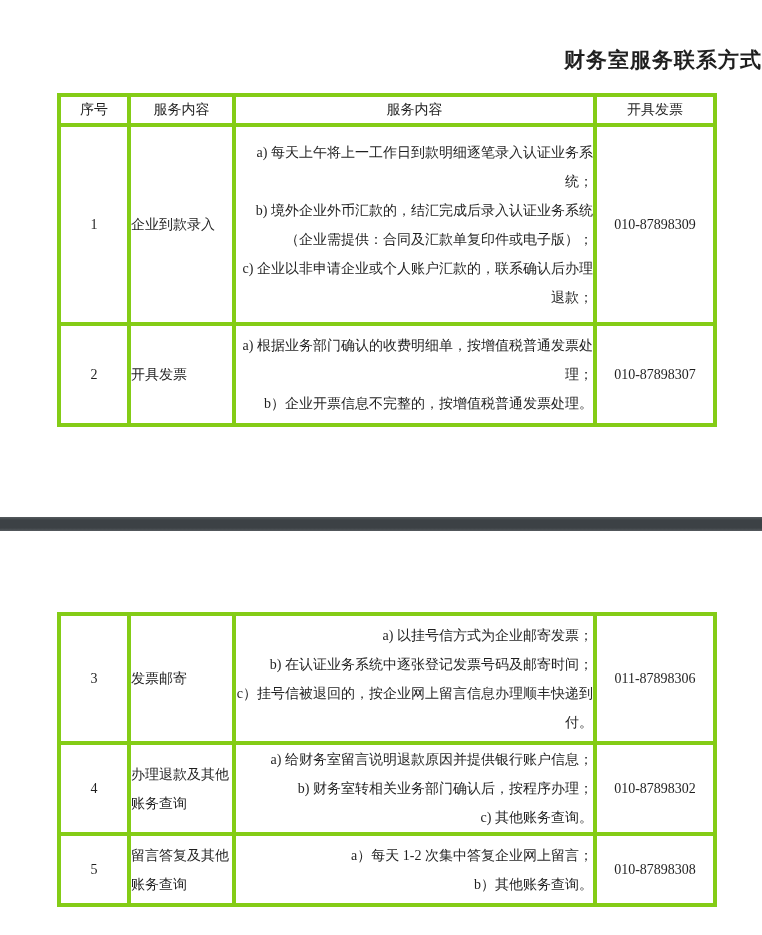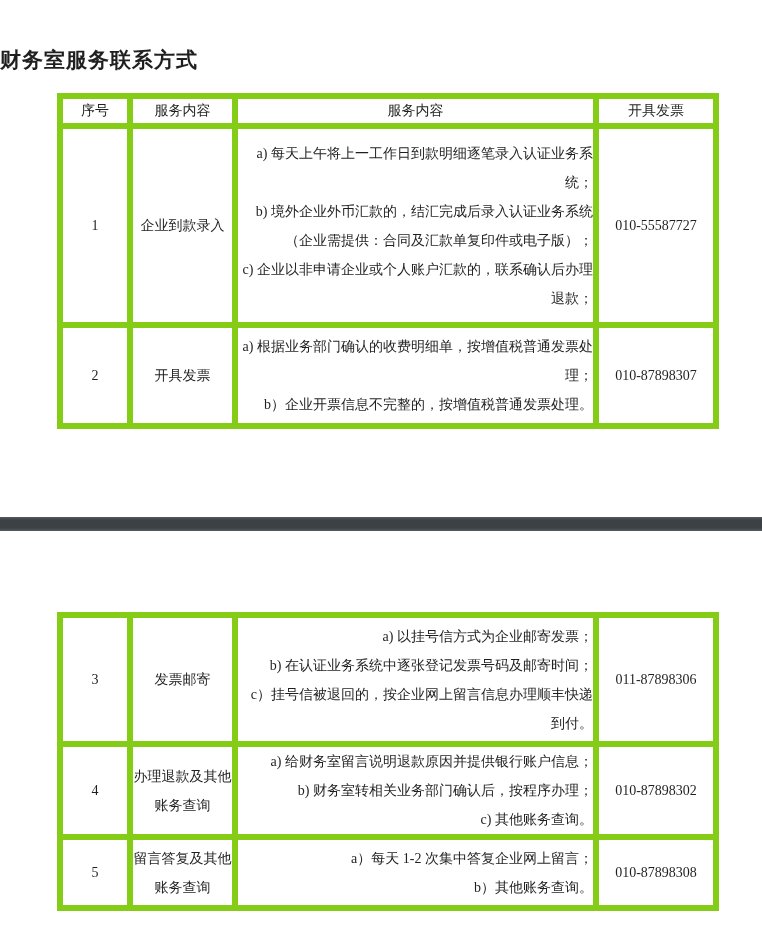--- a/index.html
+++ b/index.html
@@ -15,54 +15,53 @@
     height: 935px;
     background: #ffffff;
     overflow: hidden;
   }
   .doc-title {
     position: absolute;
     top: 46px;
     left: 0;
     width: 762px;
     margin: 0;
-    text-align: left;
+    text-align: right;
     font-size: 21px;
     font-weight: bold;
     letter-spacing: 1px;
   }
   table.tbl {
     position: absolute;
     left: 57px;
     width: 656px;
     border-collapse: collapse;
     table-layout: fixed;
     font-size: 14px;
   }
   .tbl1 { top: 93px; }
   .tbl2 { top: 612px; }
   table.tbl th, table.tbl td {
-    border: 6px solid #84cc16;
+    border: 4px solid #84cc16;
     vertical-align: middle;
     font-weight: normal;
     padding: 0;
   }
   col.c1 { width: 70px; }
   col.c2 { width: 105px; }
   col.c3 { width: 361px; }
   col.c4 { width: 120px; }
   tr.h-hdr  { height: 30px; }
   tr.h-r1 { height: 199px; }
   tr.h-r2 { height: 101px; }
   tr.h-r3 { height: 129px; }
   tr.h-r4 { height: 91px;  }
   tr.h-r5 { height: 71px;  }
   .c-no, .c-tel, th { text-align: center; }
   .c-pos {
-    text-align: center;
     line-height: 29px;
     padding: 0 6px;
   }
   .c-svc {
     text-align: right;
     padding: 6px 4px 6px 5px;
   }
   .svc-item {
     line-height: 29px;
     padding-left: 17px;
@@ -101,21 +100,21 @@
     </thead>
     <tbody>
       <tr class="h-r1">
         <td class="c-no">1</td>
         <td class="c-pos">企业到款录入</td>
         <td class="c-svc">
           <div class="svc-item">a) 每天上午将上一工作日到款明细逐笔录入认证业务系统；</div>
           <div class="svc-item">b) 境外企业外币汇款的，结汇完成后录入认证业务系统（企业需提供：合同及汇款单复印件或电子版）；</div>
           <div class="svc-item">c) 企业以非申请企业或个人账户汇款的，联系确认后办理退款；</div>
         </td>
-        <td class="c-tel">010-55587727</td>
+        <td class="c-tel">010-87898309</td>
       </tr>
       <tr class="h-r2">
         <td class="c-no">2</td>
         <td class="c-pos">开具发票</td>
         <td class="c-svc">
           <div class="svc-item">a) 根据业务部门确认的收费明细单，按增值税普通发票处理；</div>
           <div class="svc-item">b）企业开票信息不完整的，按增值税普通发票处理。</div>
         </td>
         <td class="c-tel">010-87898307</td>
       </tr>

